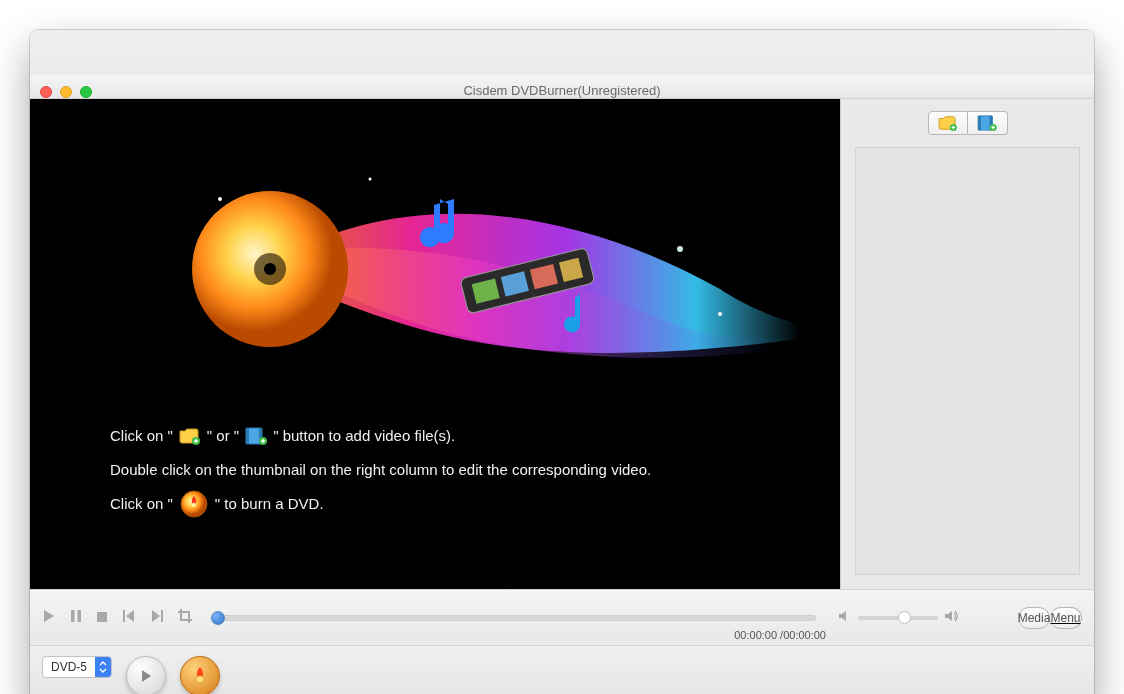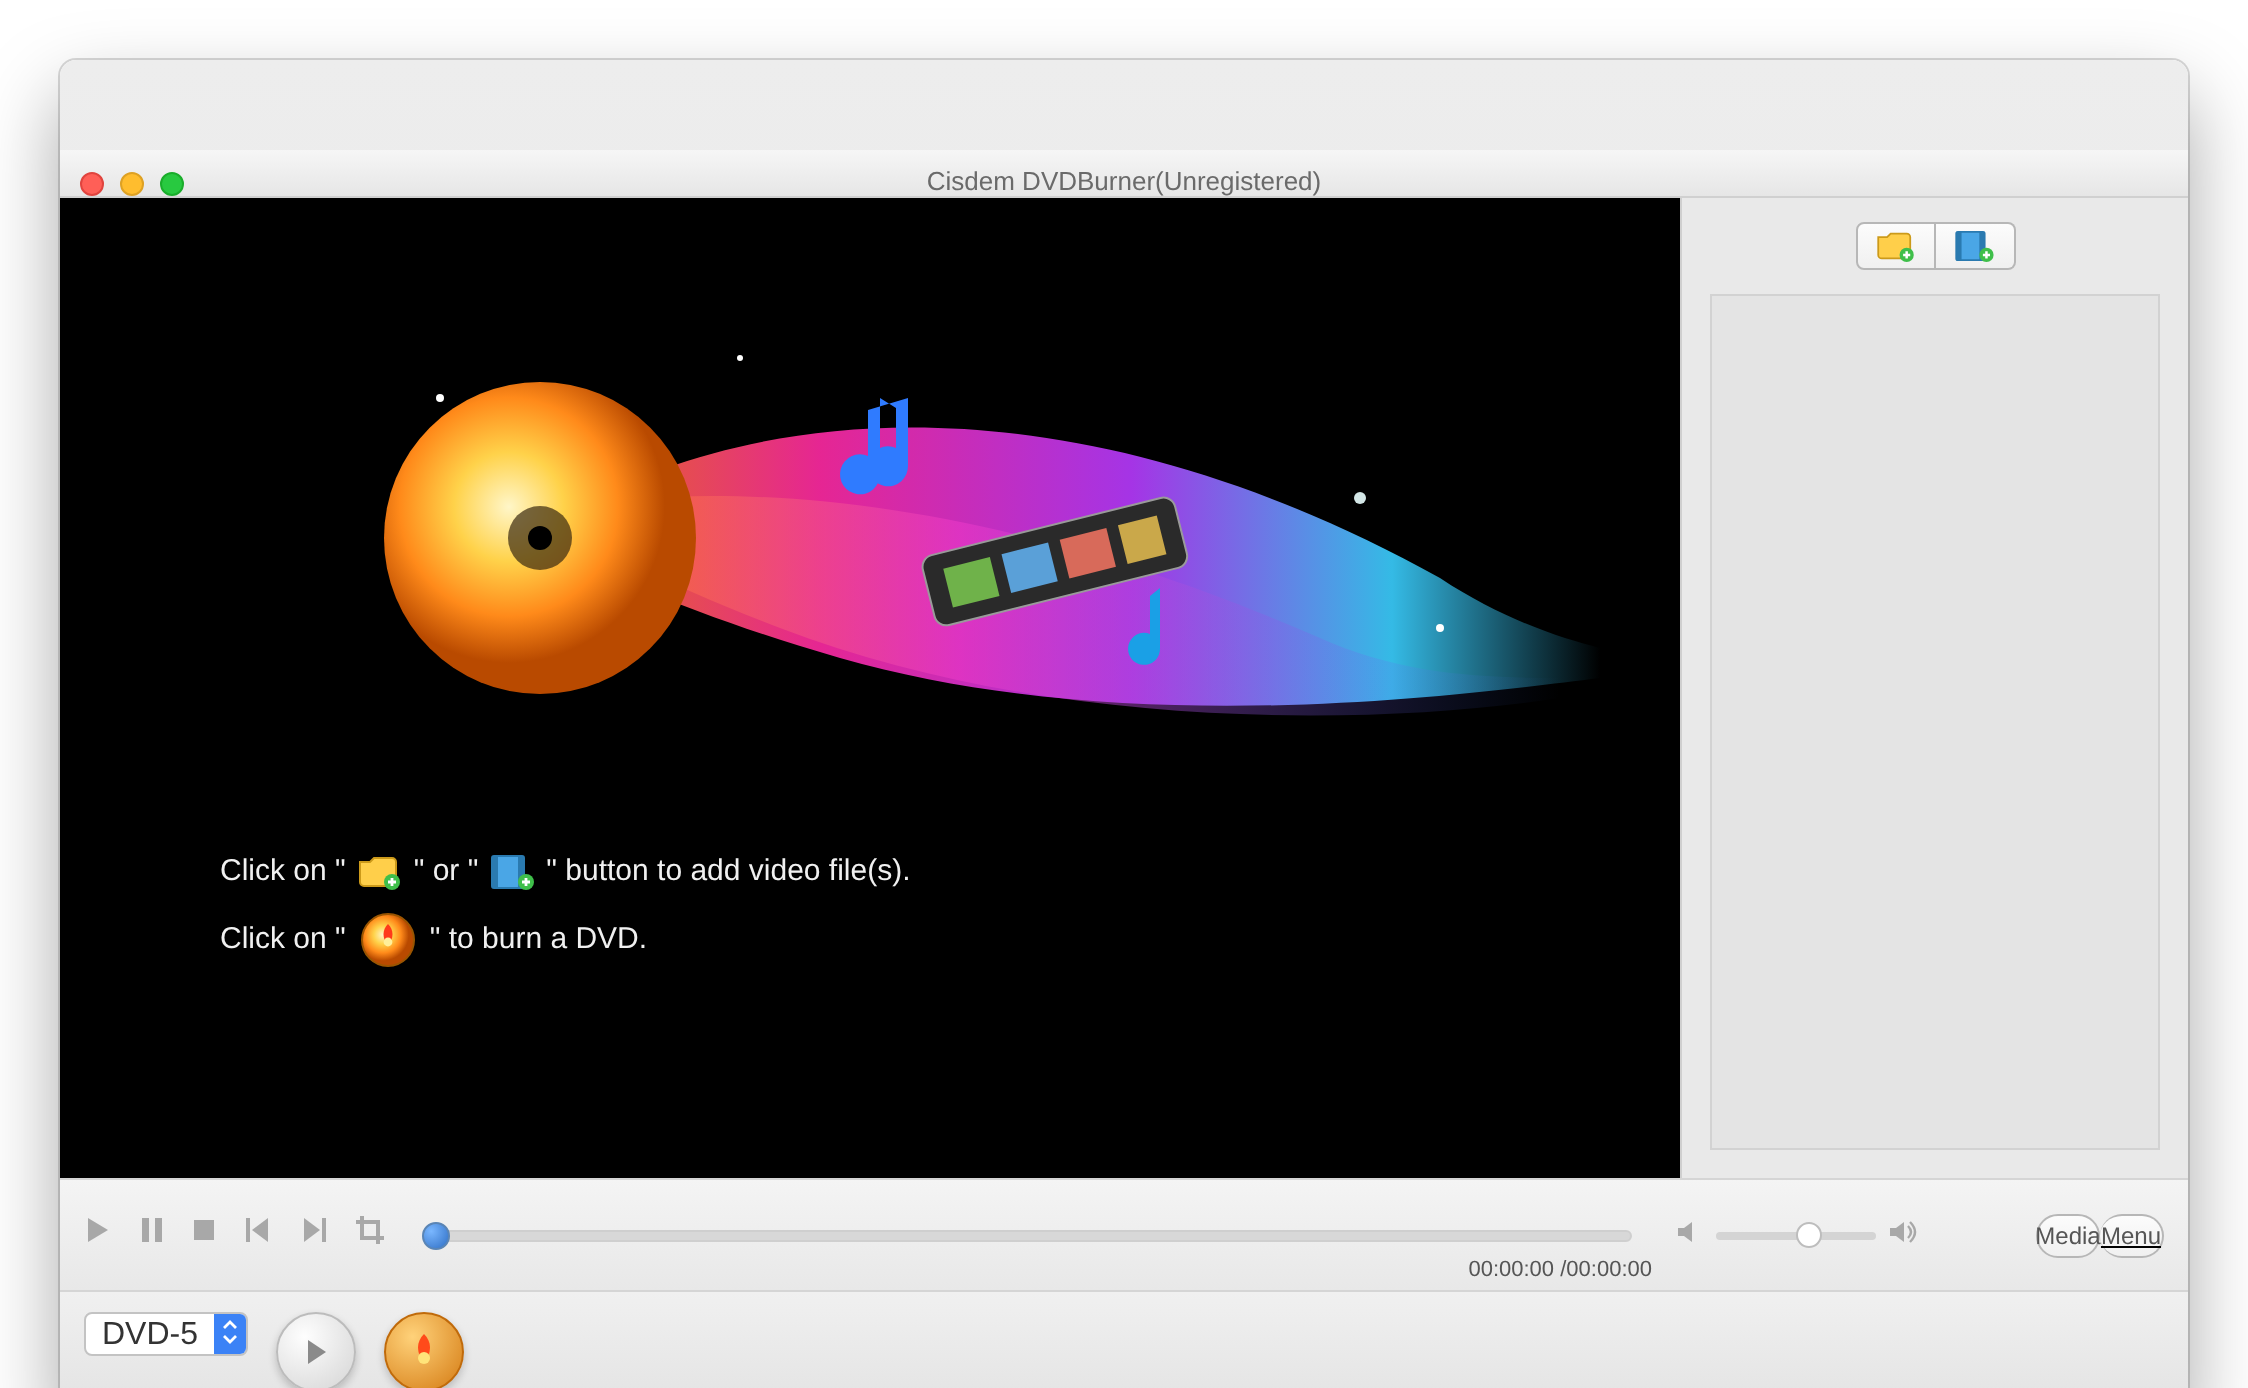--- a/index.html
+++ b/index.html
@@ -196,23 +196,23 @@
   font-size: 11px;
   color: #555;
   margin-top: 4px;
 }
 .disc-select {
   height: 22px;
   border: 1px solid #c3c3c3;
   border-radius: 4px;
   background: #fff;
   display: flex;
-  align-items: flex-end;
+  align-items: center;
   padding: 0 0 0 8px;
-  font-size: 16px;
+  font-size: 12px;
   color: #333;
   overflow: hidden;
 }
 .disc-select .chev {
   background: #3b82f6;
   color: #fff;
   width: 16px; height: 22px;
   display: flex;
   align-items: center;
   justify-content: center;
@@ -324,20 +324,23 @@
               <rect x="1" y="1" width="16" height="16" rx="1" fill="#4aa6e6" stroke="#2a7ab0"></rect>
               <rect x="1" y="1" width="3" height="16" fill="#2a7ab0"></rect>
               <rect x="14" y="1" width="3" height="16" fill="#2a7ab0"></rect>
               <circle cx="18" cy="14" r="4" fill="#3fbf4a"></circle>
               <path d="M18 12 l0 4 M16 14 l4 0" stroke="#fff" stroke-width="1.4"></path>
             </svg>
           </span>
           <span>" button to add video file(s).</span>
         </div>
         <div class="row">
+          <span>Double click on the thumbnail on the right column to edit the corresponding video.</span>
+        </div>
+        <div class="row">
           <span>Click on  "</span>
           <span class="mini-icon">
             <svg width="30" height="30" viewBox="0 0 30 30">
               <circle cx="15" cy="15" r="13" fill="url(#discg)" stroke="#9a5500"></circle>
               <path d="M15 7 C 18 10 18 14 15 18 C 12 14 12 10 15 7 Z" fill="#ff3a1a"></path>
               <circle cx="15" cy="16" r="2.2" fill="#ffef9a"></circle>
             </svg>
           </span>
           <span>"  to burn a DVD.</span>
         </div>

